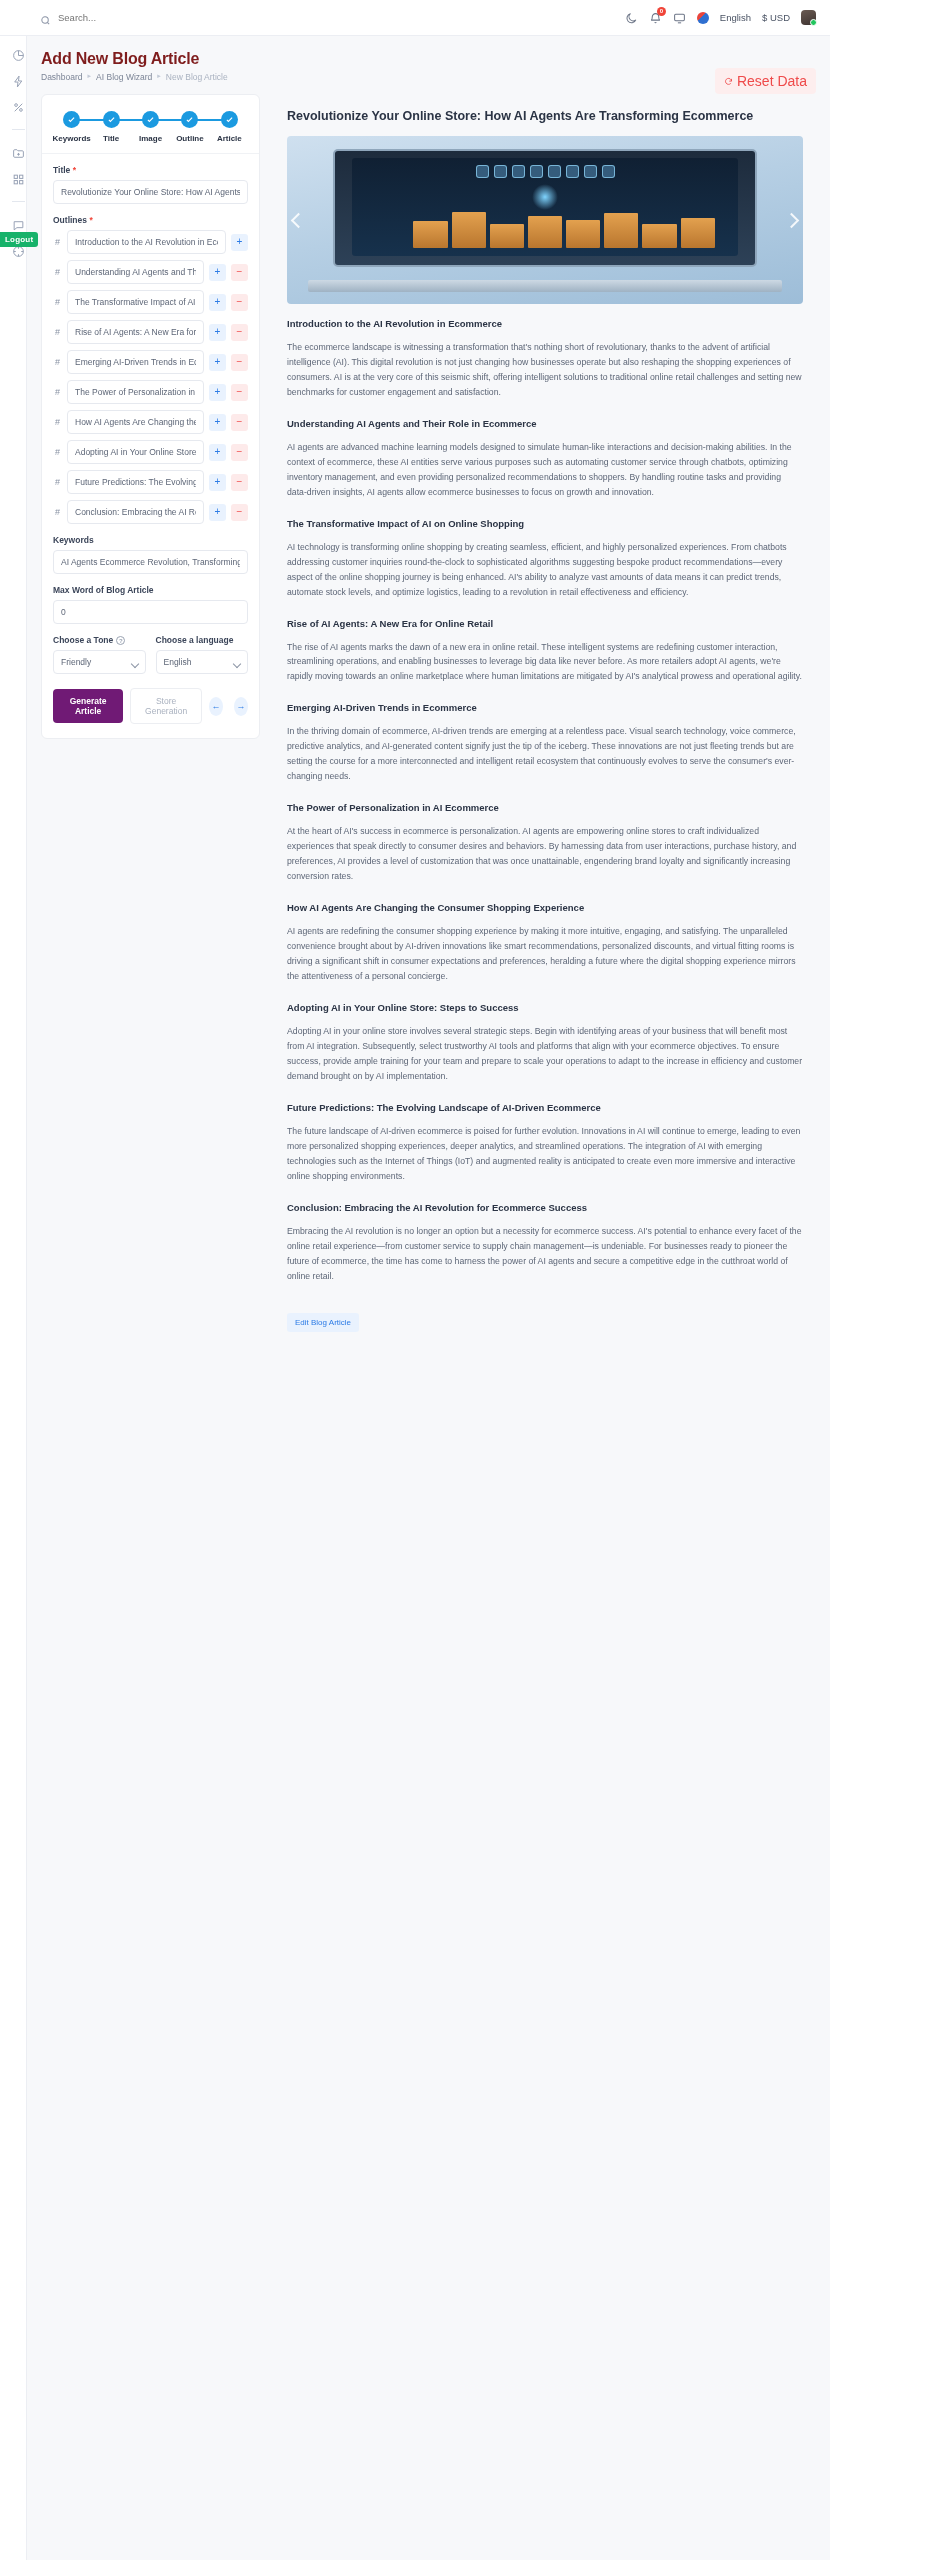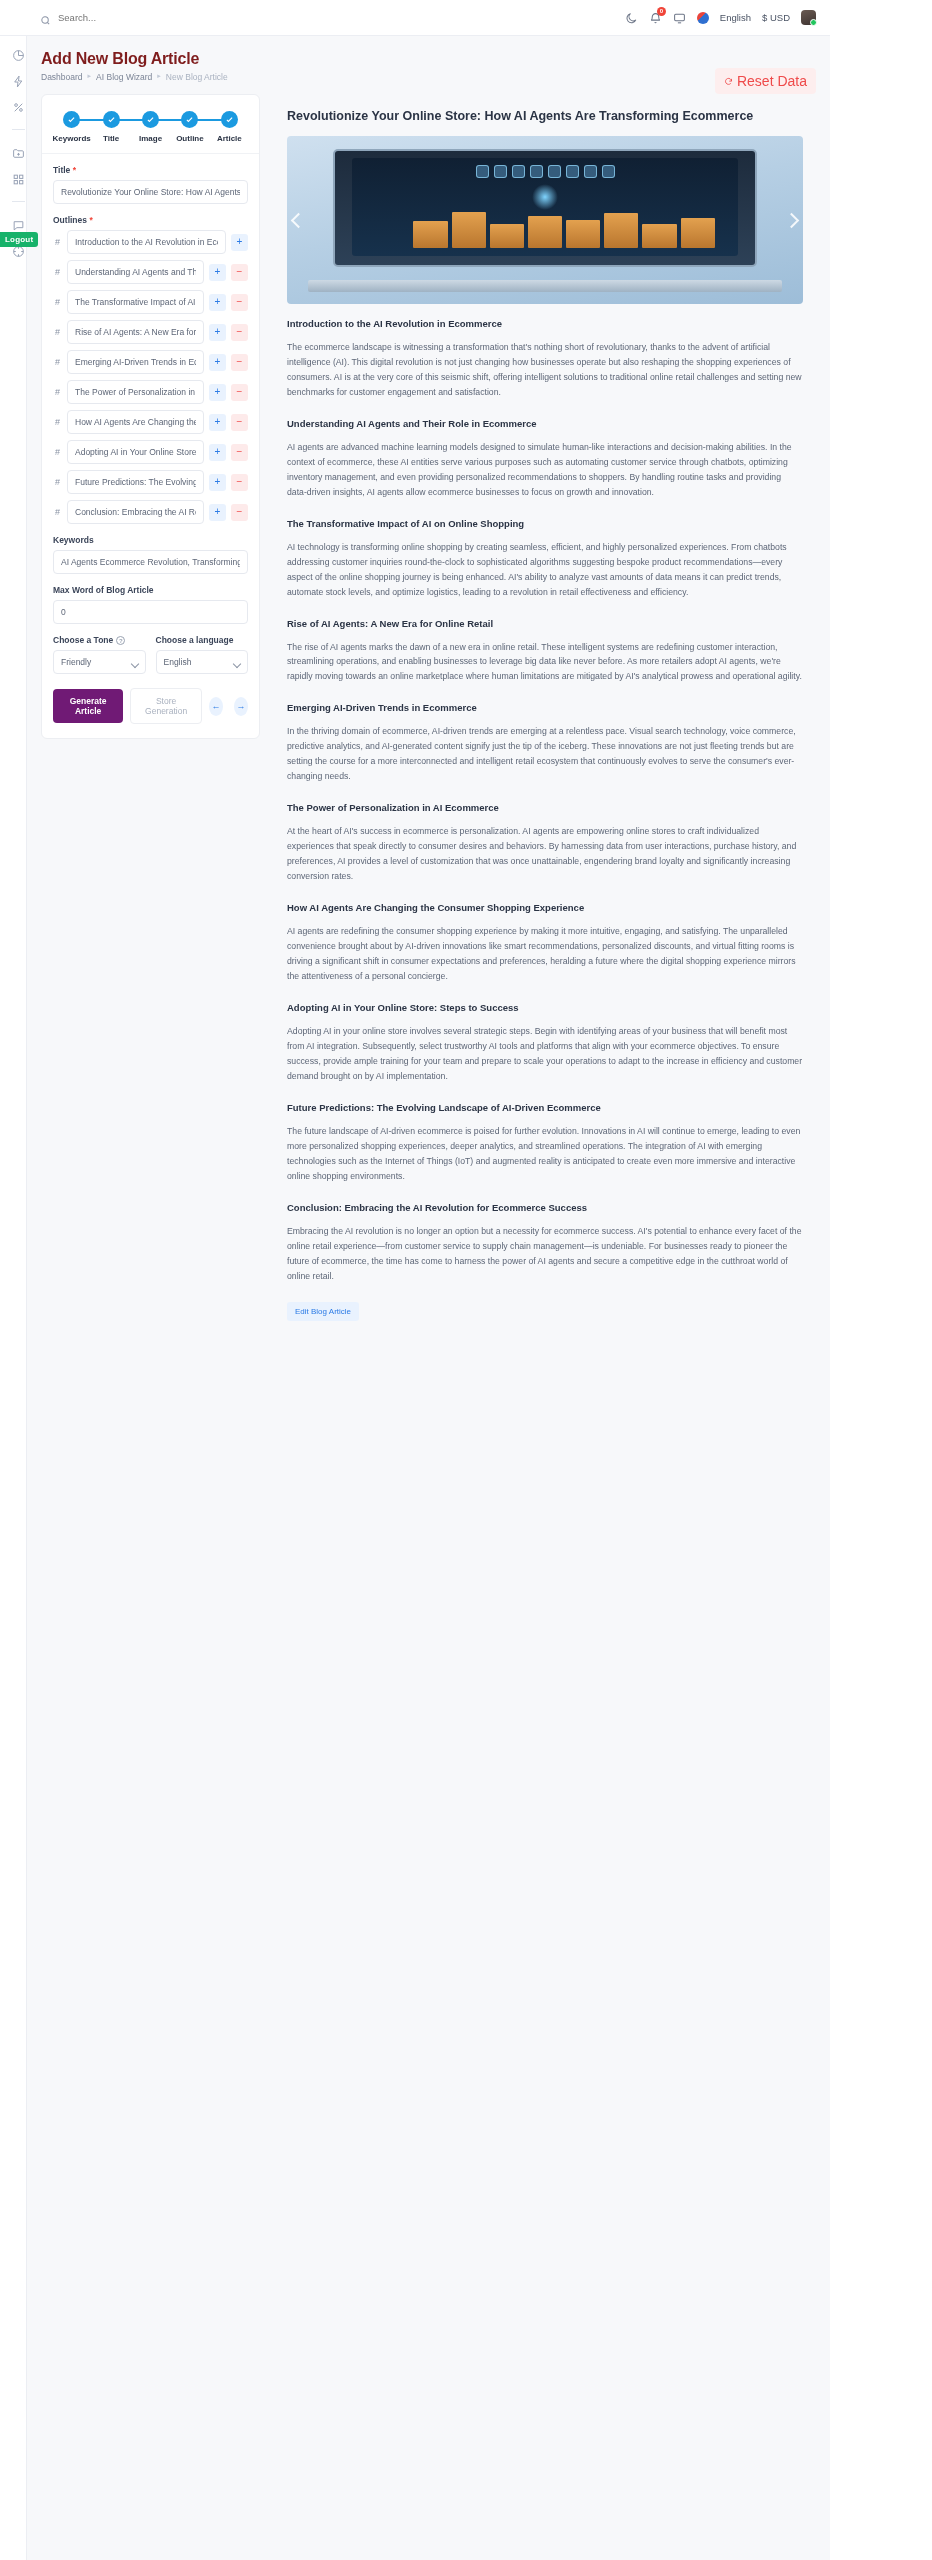--- a/index.html
+++ b/index.html
@@ -234,21 +234,21 @@
   .hero .arrow-r { right: 6px; transform: rotate(135deg); }
 
   h3.sec-h {
     font-size: 9.5px; font-weight: bold; color: #2b3445; margin: 18px 0 11px 0;
   }
   h3.sec-h:first-of-type { margin-top: 0; }
   p.sec-p {
     font-size: 8.7px; line-height: 1.72; color: #5d6677; text-align: left;
   }
   .edit-btn {
-    margin-top: 18px; background: #e9f2fe; color: #2c7be5;
+    margin-top: 29px; background: #e9f2fe; color: #2c7be5;
     font-size: 8px; padding: 5px 8px; border: none; border-radius: 3px;
     cursor: pointer; font-family: "Liberation Sans", sans-serif;
   }
 
   
   .footer {
     height: 30px; flex: 0 0 30px;
     border-top: 1px solid #eceef3; background: #f7f8fa;
     display: flex; align-items: center; justify-content: space-between;
     padding: 0 16px; font-size: 8px; color: #8b94a5;

